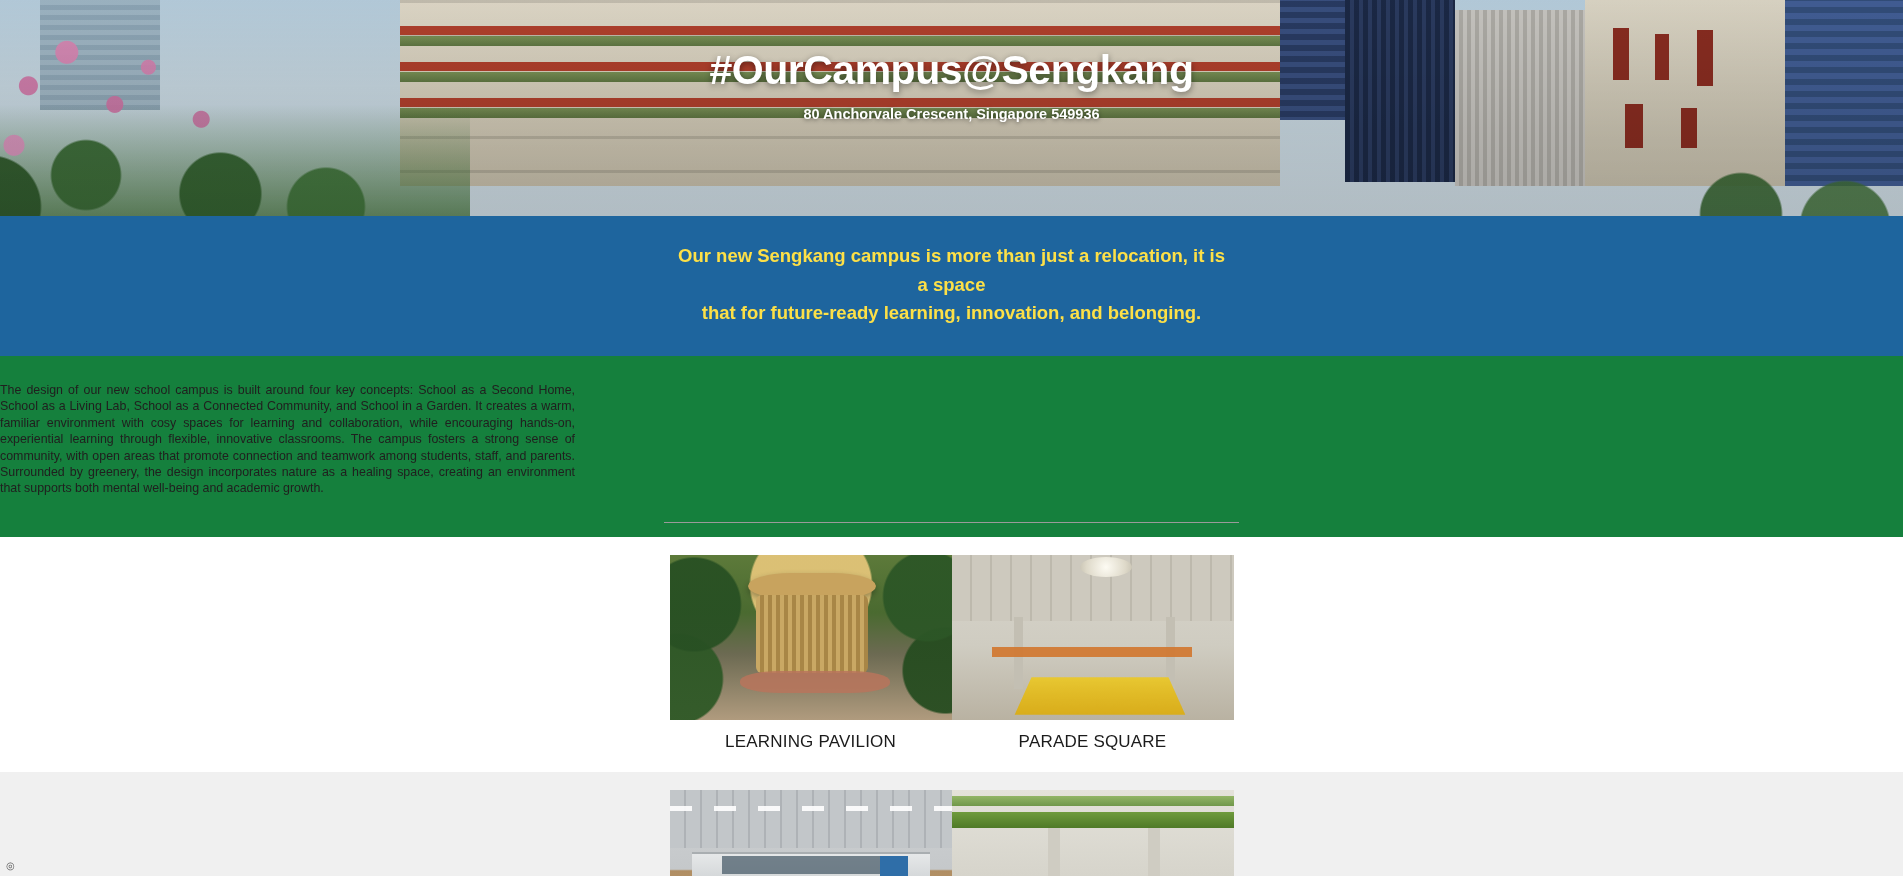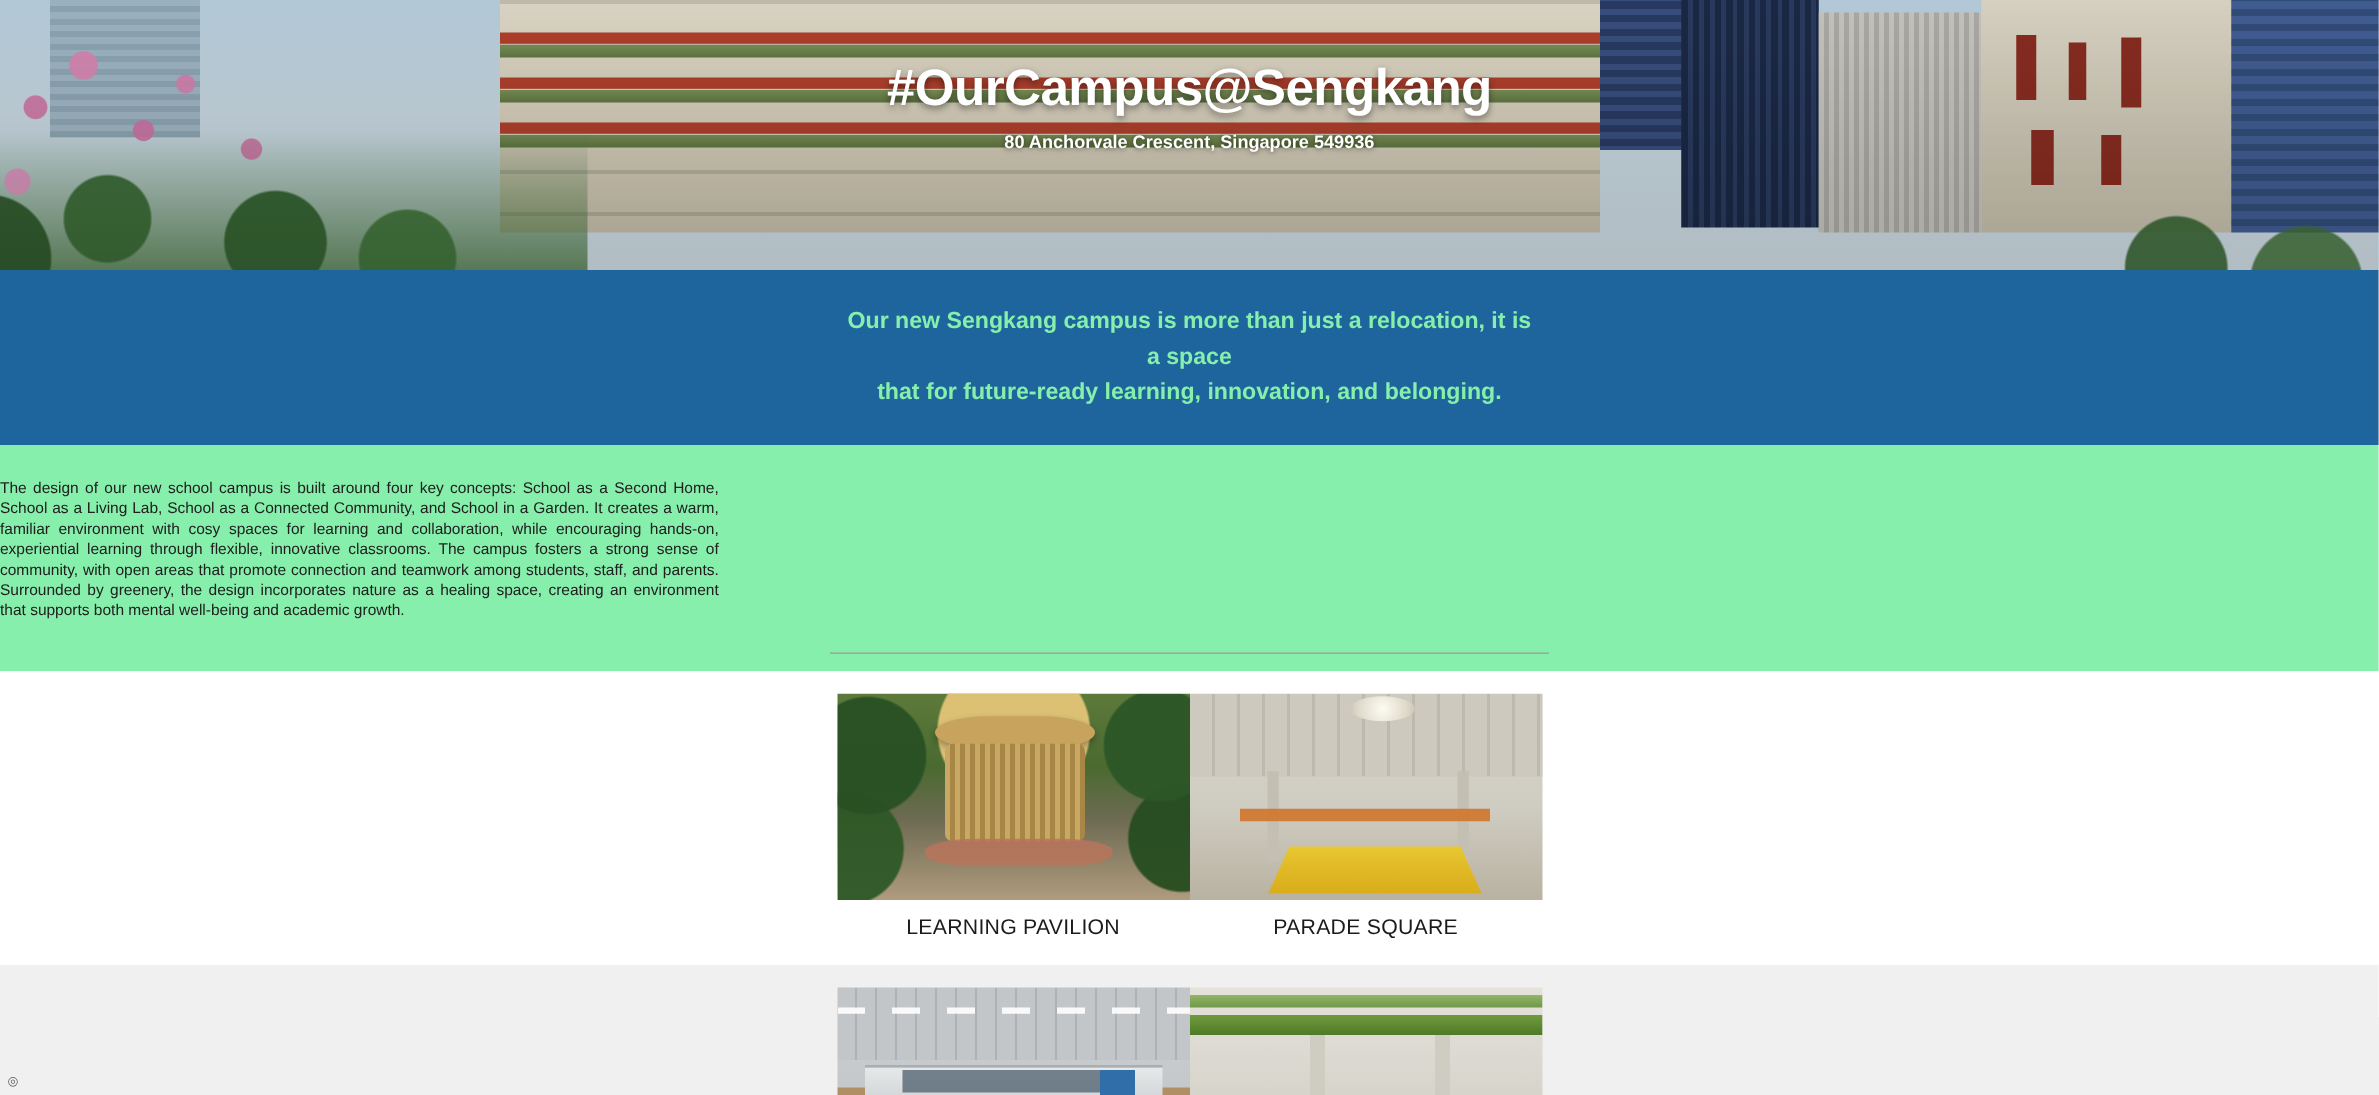--- a/index.html
+++ b/index.html
@@ -139,30 +139,30 @@
   .banner {
     width: 1903px;
     background: #1e659e;
     padding: 26px 0 28px 0;
     box-sizing: border-box;
   }
   .banner-inner {
     width: 560px;
     margin: 0 auto;
     text-align: center;
-    color: #86efac;
+    color: #fde047;
     font-size: 18.5px;
     font-weight: bold;
     line-height: 1.55;
   }
 
   
   .desc-section {
     width: 1903px;
-    background: #86efac;
+    background: #15803d;
     padding: 26px 0 0 0;
     box-sizing: border-box;
   }
   .desc-inner {
     width: 575px;
     margin: 0 auto;
     color: #20201f;
     font-size: 12.4px;
     line-height: 1.32;
     text-align: justify;

